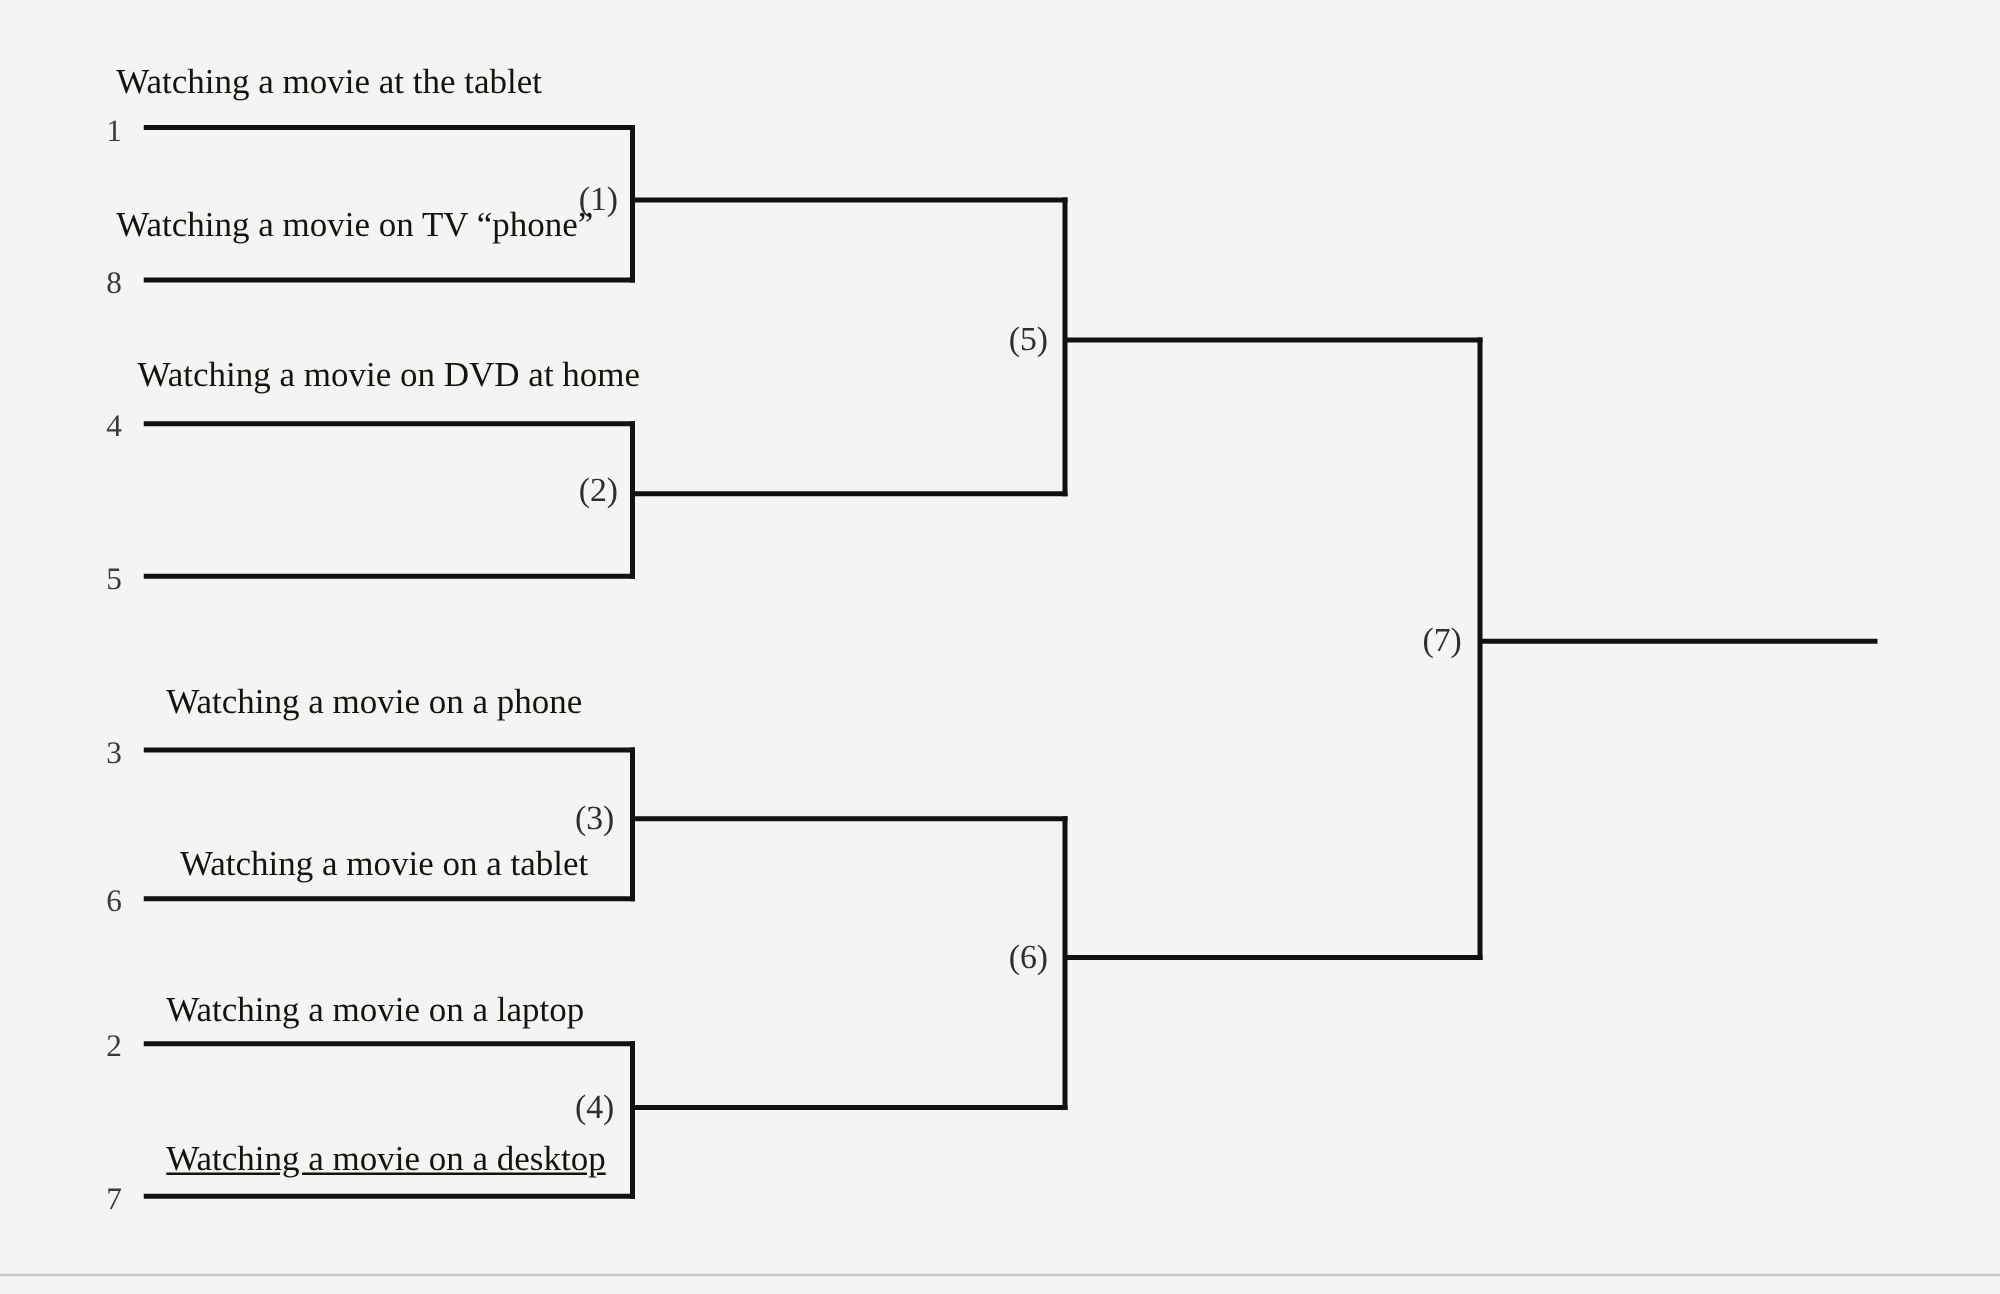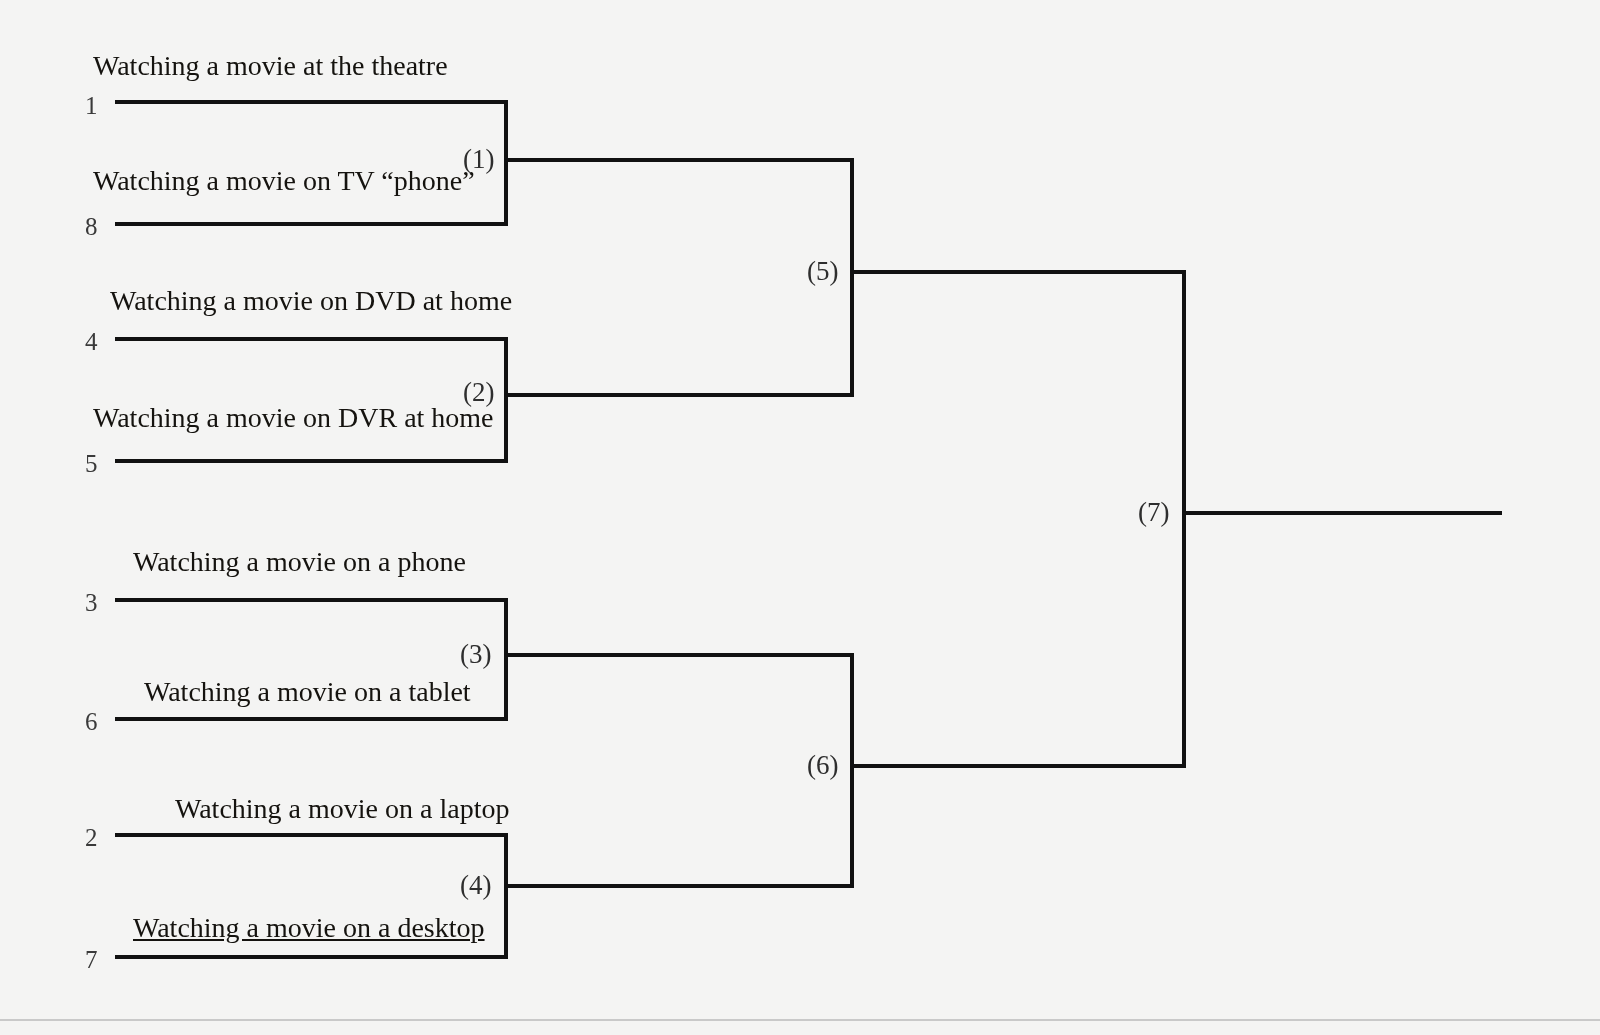--- a/index.html
+++ b/index.html
@@ -101,27 +101,26 @@
 
   <div class="seed-num" style="left:58px; top:93px;">1</div>
   <div class="seed-num" style="left:58px; top:214px;">8</div>
   <div class="seed-num" style="left:58px; top:329px;">4</div>
   <div class="seed-num" style="left:58px; top:451px;">5</div>
   <div class="seed-num" style="left:58px; top:590px;">3</div>
   <div class="seed-num" style="left:58px; top:709px;">6</div>
   <div class="seed-num" style="left:58px; top:825px;">2</div>
   <div class="seed-num" style="left:58px; top:947px;">7</div>
 
-  <div class="entry-label" style="left:93px;  top:52px;">Watching a movie at the theatre</div>
+  <div class="entry-label" style="left:93px;  top:52px;">Watching a movie at the tablet</div>
   <div class="entry-label" style="left:93px;  top:167px;">Watching a movie on TV “phone”</div>
   <div class="entry-label" style="left:110px;  top:287px;">Watching a movie on DVD at home</div>
-  <div class="entry-label" style="left:93px;  top:404px;">Watching a movie on DVR at home</div>
   <div class="entry-label" style="left:133px; top:548px;">Watching a movie on a phone</div>
   <div class="entry-label" style="left:144px; top:678px;">Watching a movie on a tablet</div>
-  <div class="entry-label" style="left:133px; top:795px;margin-left:42px;">Watching a movie on a laptop</div>
+  <div class="entry-label" style="left:133px; top:795px;">Watching a movie on a laptop</div>
   <div class="entry-label" style="left:133px; top:914px;text-decoration:underline;">Watching a movie on a desktop</div>
 
   <div class="match-num" style="left:463px; top:146px;">(1)</div>
   <div class="match-num" style="left:463px; top:379px;">(2)</div>
   <div class="match-num" style="left:460px; top:641px;">(3)</div>
   <div class="match-num" style="left:460px; top:872px;">(4)</div>
 
   <div class="match-num" style="left:807px; top:258px;">(5)</div>
   <div class="match-num" style="left:807px; top:752px;">(6)</div>
 

